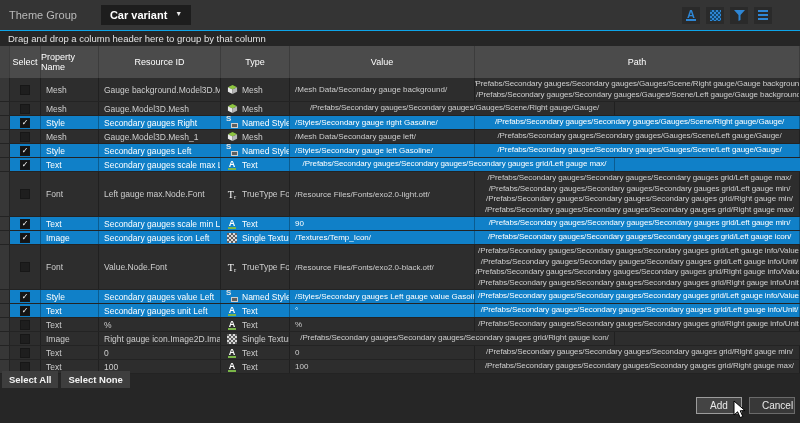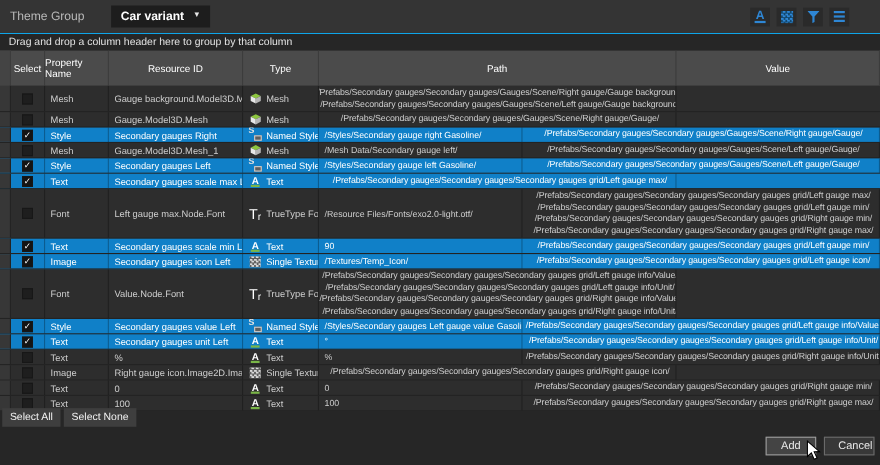--- a/index.html
+++ b/index.html
@@ -36,26 +36,26 @@
   .cb{width:10px;height:10px;background:#1e1e1e;border:1px solid #171717;box-sizing:border-box;display:flex;align-items:center;justify-content:center;color:#fff;font-size:8px;line-height:8px}
   .cb.checked{background:#141414}
   .cell.prop,.cell.res{padding-left:5px}
   .cell.val{padding-left:5px;font-size:8px}
   .paths{display:flex;flex-direction:column;justify-content:center;padding:1px 0 1px 5px;line-height:10.5px;font-size:8px;letter-spacing:-0.1px}
   .t-icon{width:12px;height:11px;margin:0 4px 0 5px;position:relative;flex:none;display:flex;align-items:center;justify-content:center}
   .tlabel{overflow:hidden;white-space:nowrap}
   .ns{font-size:8px;font-weight:bold;color:#e2e2e2;position:absolute;left:0;top:-2px;line-height:8px}
   .ns-box{position:absolute;right:0;bottom:0;width:7px;height:5px;border:1px solid #cfcfcf;background:#5f5f5f;box-sizing:border-box}
   .ta{font-weight:bold;color:#fff;font-size:9px;line-height:8px;border-bottom:2px solid #7ab648;padding:0 1px}
-  .tt{font-family:Liberation Sans, sans-serif;color:#fff;font-size:13px;line-height:9px}
+  .tt{font-family:Liberation Serif, serif;color:#fff;font-size:10px;line-height:9px}
   .tex{width:10px;height:10px;background:repeating-conic-gradient(#d9d9d9 0 25%,#5f5f5f 0 50%) 0 0/4px 4px}
 
   
   .select-btns{position:absolute;left:2px;top:371px;display:flex;gap:3px}
-  .sbtn{background:#3e3e3e;color:#f2f2f2;font-size:9.5px;font-weight:normal;padding:3px 7px;cursor:default}
+  .sbtn{background:#3e3e3e;color:#f2f2f2;font-size:9.5px;font-weight:bold;padding:3px 7px;cursor:default}
   .dialog-btns{position:absolute;right:5px;top:397px;display:flex;gap:7px}
   .dbtn{background:#383838;border:1px solid #6a6a6a;color:#e9e9e9;font-size:10px;padding:2px 12px;width:46px;text-align:center;box-sizing:border-box;cursor:default}
   .dbtn.hover{background:#444;border-color:#9c9c9c}
   .cursor{position:absolute;left:733px;top:400px;pointer-events:none}
 </style>
 </head>
 <body>
 
 <div class="app">
 
@@ -87,41 +87,42 @@
     <span>Drag and drop a column header here to group by that column</span>
   </div>
 
   <div class="grid">
     <div class="hrow">
       <div class="hcell w-gutter"></div>
       <div class="hcell w-select">Select</div>
       <div class="hcell w-prop">Property Name</div>
       <div class="hcell w-res">Resource ID</div>
       <div class="hcell w-type">Type</div>
+      <div class="hcell w-value">Value</div>
       <div class="hcell w-path">Path</div>
-      <div class="hcell w-value">Value</div>
     </div>
     <div id="grid-body">
         <div class="row">
       <div class="cell gutter w-gutter"></div>
       <div class="cell select w-select">
             <span class="cb"></span>
           </div>
       <div class="cell prop w-prop">Mesh</div>
       <div class="cell res w-res">Gauge background.Model3D.Mesh</div>
       <div class="cell w-type">
             <span class="t-icon">
               <svg width="11" height="11" viewBox="0 0 12 12">
                 <polygon points="6,1 11,3.5 6,6 1,3.5" fill="#8dc63f"></polygon>
                 <polygon points="1,3.5 6,6 6,11 1,8.5" fill="#e8e8e8"></polygon>
                 <polygon points="11,3.5 6,6 6,11 11,8.5" fill="#b5b5b5"></polygon>
               </svg>
             </span>
             <span class="tlabel">Mesh</span>
           </div>
+      <div class="cell val w-value">/Mesh Data/Secondary gauge background/</div>
       <div class="cell w-path paths">
             <div>/Prefabs/Secondary gauges/Secondary gauges/Gauges/Scene/Right gauge/Gauge background/</div>
             <div>/Prefabs/Secondary gauges/Secondary gauges/Gauges/Scene/Left gauge/Gauge background/</div>
           </div>
     </div>
         <div class="row">
       <div class="cell gutter w-gutter"></div>
       <div class="cell select w-select">
             <span class="cb"></span>
           </div>
@@ -281,20 +282,21 @@
             <span class="cb"></span>
           </div>
       <div class="cell prop w-prop">Font</div>
       <div class="cell res w-res">Value.Node.Font</div>
       <div class="cell w-type">
             <span class="t-icon">
               <span class="tt">Tᵣ</span>
             </span>
             <span class="tlabel">TrueType Font</span>
           </div>
+      <div class="cell val w-value">/Resource Files/Fonts/exo2.0-black.otf/</div>
       <div class="cell w-path paths">
             <div>/Prefabs/Secondary gauges/Secondary gauges/Secondary gauges grid/Left gauge info/Value/</div>
             <div>/Prefabs/Secondary gauges/Secondary gauges/Secondary gauges grid/Left gauge info/Unit/</div>
             <div>/Prefabs/Secondary gauges/Secondary gauges/Secondary gauges grid/Right gauge info/Value/</div>
             <div>/Prefabs/Secondary gauges/Secondary gauges/Secondary gauges grid/Right gauge info/Unit/</div>
           </div>
     </div>
         <div class="row hl">
       <div class="cell gutter w-gutter"></div>
       <div class="cell select w-select">

